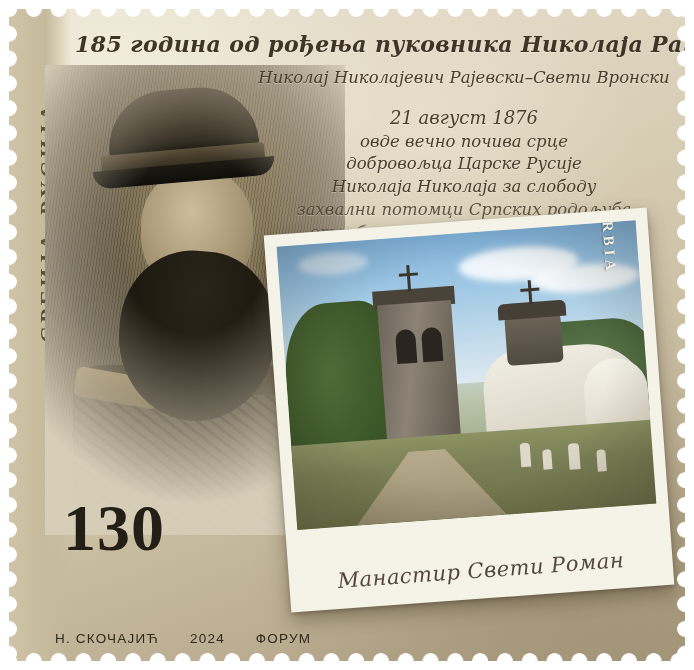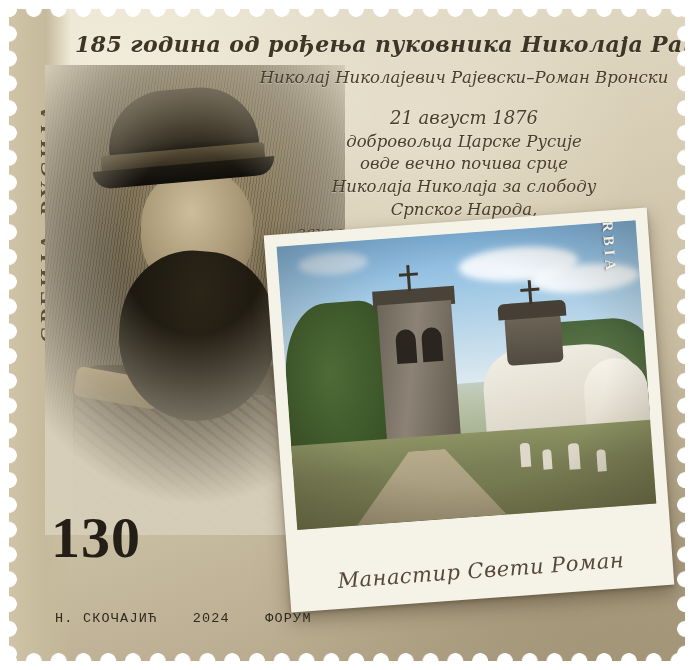--- a/index.html
+++ b/index.html
@@ -420,29 +420,28 @@
     font-size: 15px;
     letter-spacing: 4px;
     color: #f3efe2;
     text-shadow: 0 1px 2px rgba(0,0,0,0.5);
     font-weight: 700;
   }
 
   
   .denom {
     position: absolute;
-    left: 42px;
+    left: 54px;
     top: 486px;
     font-family: "Liberation Serif", serif;
-    font-size: 58px;
+    font-size: 66px;
     font-weight: 700;
     color: #241f16;
     letter-spacing: 1px;
     line-height: 1;
-    margin-top: 14px;
   }
   .country {
     position: absolute;
     left: 34px;
     top: 556px;
     font-family: "Liberation Serif", serif;
     font-size: 56px;
     font-weight: 700;
     color: #241f16;
     letter-spacing: 4px;
@@ -455,22 +454,22 @@
     font-family: "Liberation Serif", serif;
     font-style: italic;
     font-size: 21px;
     font-weight: 700;
     color: #2a2419;
     letter-spacing: 2px;
   }
   .credits {
     position: absolute;
     left: 46px;
-    top: 602px;
-    font-family: Liberation Mono, monospace;
+    top: 622px;
+    font-family: Liberation Sans, sans-serif;
     font-size: 13.5px;
     color: #2f2a1e;
     letter-spacing: 1.2px;
   }
   .credits span { margin-right: 26px; }
 </style>
 </head>
 <body>
 
 <div class="stamp-wrap">
@@ -494,26 +493,25 @@
       <div class="epaulette"></div>
       <div class="face"></div>
       <div class="beard"></div>
       <div class="hat"></div>
       <div class="hat-band"></div>
       <div class="hat-brim"></div>
       <div class="portrait-fade"></div>
     </div>
 
     <div class="script-block">
-      <div class="l1">Николај Николајевич Рајевски–Роман Вронски</div>
+      <div class="l1">Николај Николајевич Рајевски–Свети Вронски</div>
       <div class="l2">21 август 1876</div>
+      <div class="l1">овде вечно почива срце</div>
       <div class="l1">добровољца Царске Русије</div>
-      <div class="l1">овде вечно почива срце</div>
       <div class="l1">Николаја Николаја за слободу</div>
-      <div class="l1">Српског Народа,</div>
       <div class="l1 fade1">захвални потомци Српских родољуба</div>
       <div class="l1 fade2">отаџбинског Српско-Турског рата</div>
       <div class="l1 fade3">1876 године</div>
     </div>
 
     <div class="photo-card">
       <div class="photo-img">
         <div class="sky"></div>
         <div class="cloud c3"></div>
         <div class="cloud c1"></div>

